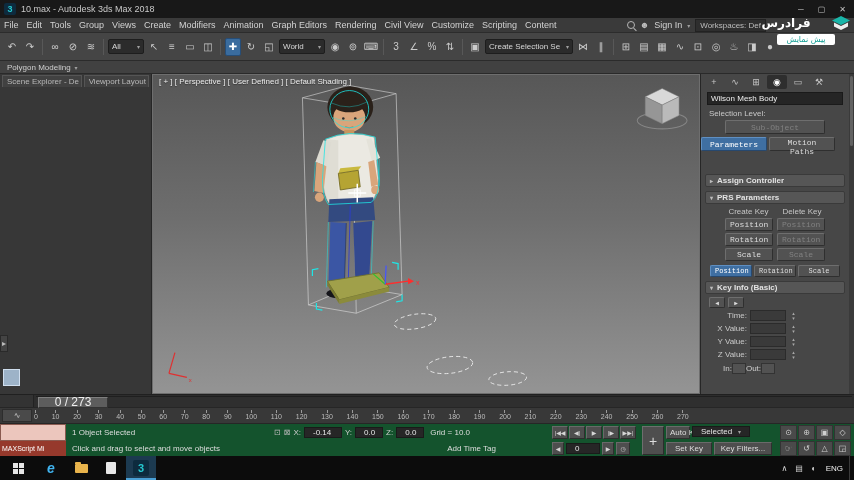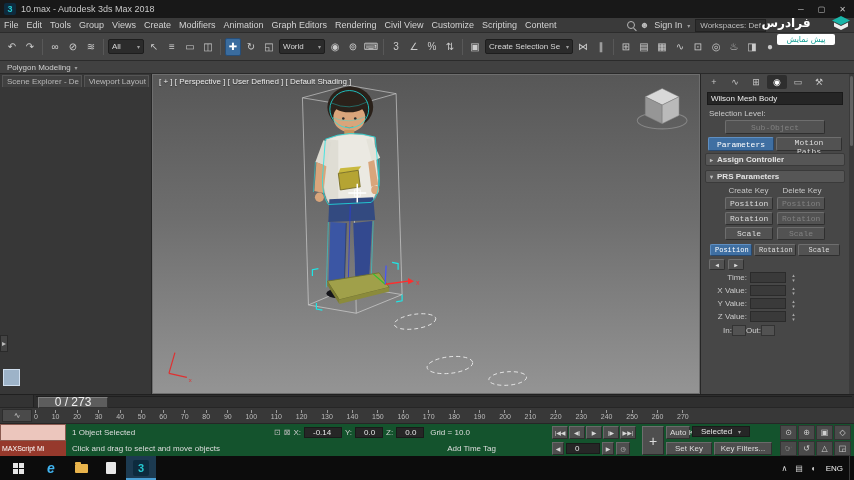--- a/index.html
+++ b/index.html
@@ -107,21 +107,21 @@
   .obj-field { margin:2px 6px; height:13px; background:#252525; border:1px solid #1a1a1a;
     color:#eee; font-size:8px; display:flex; align-items:center; padding:0 3px; }
   .sel-level { margin:2px 8px 1px; color:#c9c9c9; }
   .subobj-row { display:flex; justify-content:center; margin:1px 0 3px; }
   .cp-btn { background:#525252; border:1px solid; border-color:#6e6e6e #2f2f2f #2f2f2f #6e6e6e;
     color:#ddd; font-size:8px; height:14px; border-radius:2px; padding:0 4px;
     font-family:Liberation Mono, monospace; }
   .cp-btn.disabled { color:#818181; }
   .cp-btn.blue { background:#3f6fa2; border-color:#5f8fc2 #27486e #27486e #5f8fc2; color:#fff; }
   .subobj { width:100px; }
-  .pm-row { display:flex; justify-content:center; gap:2px; margin-bottom:0; }
+  .pm-row { display:flex; gap:2px; margin-bottom:21px; }
   .pm-row .cp-btn { width:66px; }
   .rollout { height:13px; background:#565656; border:1px solid #3a3a3a; border-radius:2px;
     margin:2px 4px; display:flex; align-items:center; padding:0 4px; color:#e2e2e2;
     font-weight:bold; font-size:8px; }
   .rollout::before { content:"▾"; font-size:6px; margin-right:4px; color:#bdbdbd; }
   .rollout.closed::before { content:"▸"; }
   .prs-labels { display:flex; justify-content:center; gap:14px; color:#c6c6c6;
     margin:1px 0; }
   .prs-row { display:flex; justify-content:center; gap:4px; margin:1px 0; }
   .prs-row .cp-btn { width:48px; height:13px; }
@@ -647,20 +647,23 @@
       </div>
       <div class="prs-row">
         <button class="cp-btn sm">Scale</button>
         <button class="cp-btn sm disabled">Scale</button>
       </div>
       <div class="mode-tabs">
         <button class="cp-btn blue">Position</button>
         <button class="cp-btn">Rotation</button>
         <button class="cp-btn">Scale</button>
       </div>
+      <div class="rollout">
+          <span>Key Info (Basic)</span>
+        </div>
       <div class="ki-nav">
         <button class="cp-btn">◀</button>
         <button class="cp-btn">▶</button>
       </div>
       <div class="ki-row">
         <span class="ki-label">Time:</span>
         <span class="ki-field"></span>
         <span class="spin"></span>
       </div>
       <div class="ki-row">

